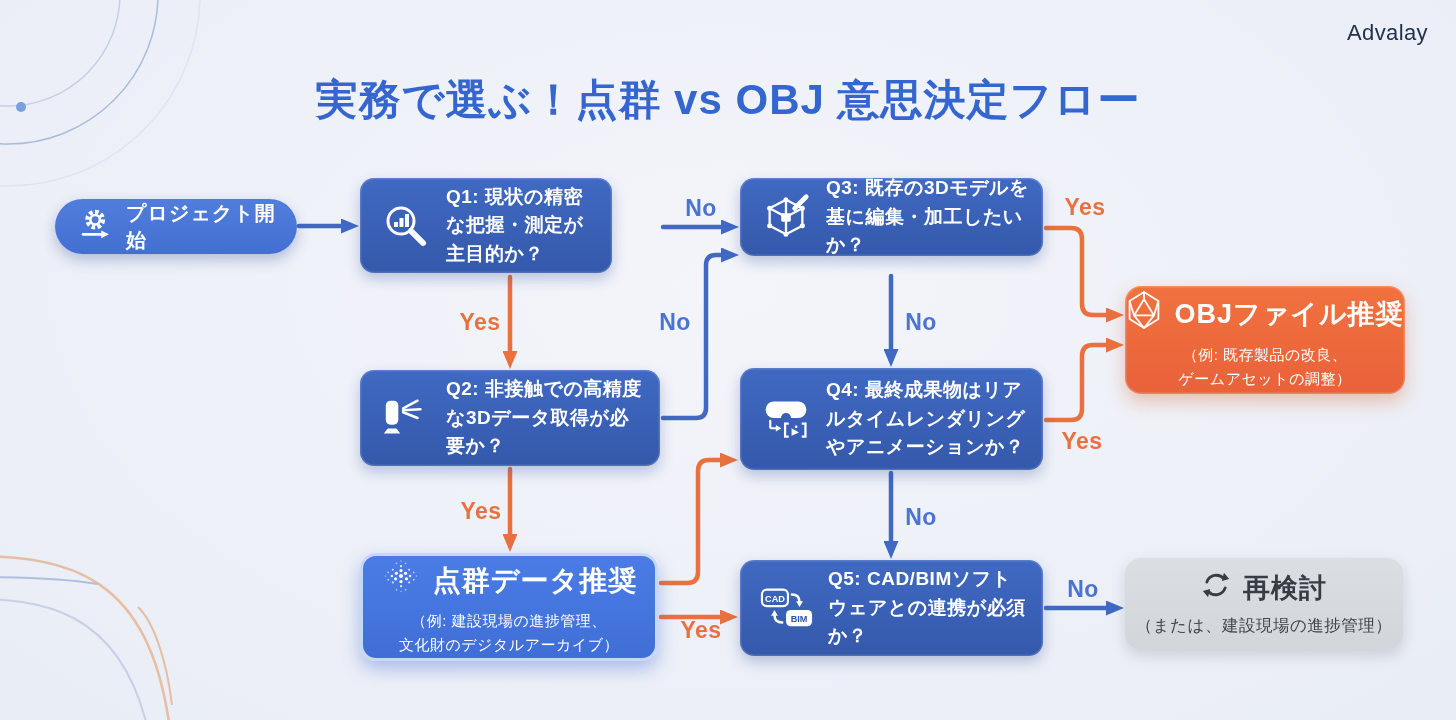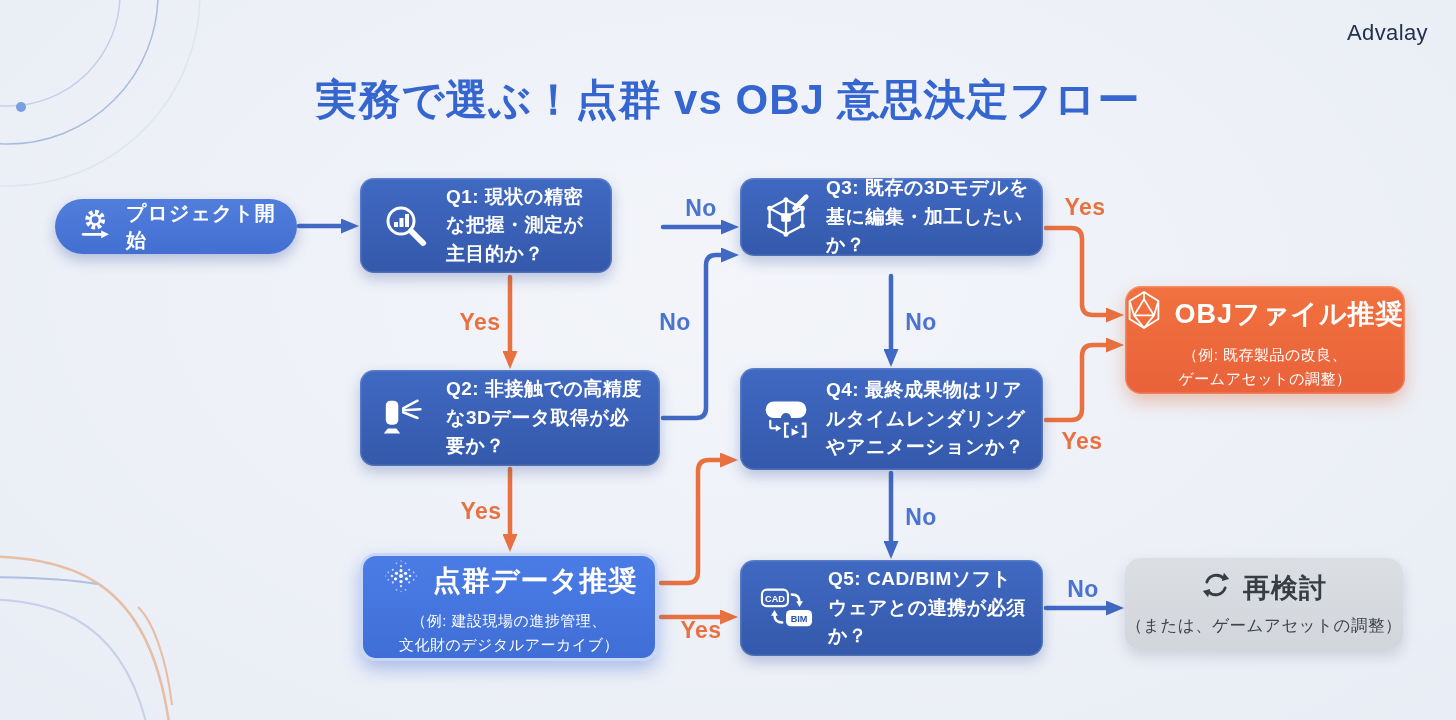--- a/index.html
+++ b/index.html
@@ -293,16 +293,16 @@
           <g fill="none" stroke="#383d45" stroke-width="3.4" stroke-linecap="round">
             <path d="M 7 14.5 A 12 12 0 0 1 27.5 10.5"></path>
             <path d="M 29 21.5 A 12 12 0 0 1 8.5 25.5"></path>
           </g>
           <path d="M27.5 3.2 L33.8 10.8 L25 13.2 z" fill="#383d45"></path>
           <path d="M8.5 32.8 L2.2 25.2 L11 22.8 z" fill="#383d45"></path>
         </svg>
       </span>
       <span>再検討</span>
     </div>
-    <div class="rsub">（または、ゲームアセットの調整）</div>
+    <div class="rsub">（または、建設現場の進捗管理）</div>
   </div>
 
 </div>
 
 </body></html>

